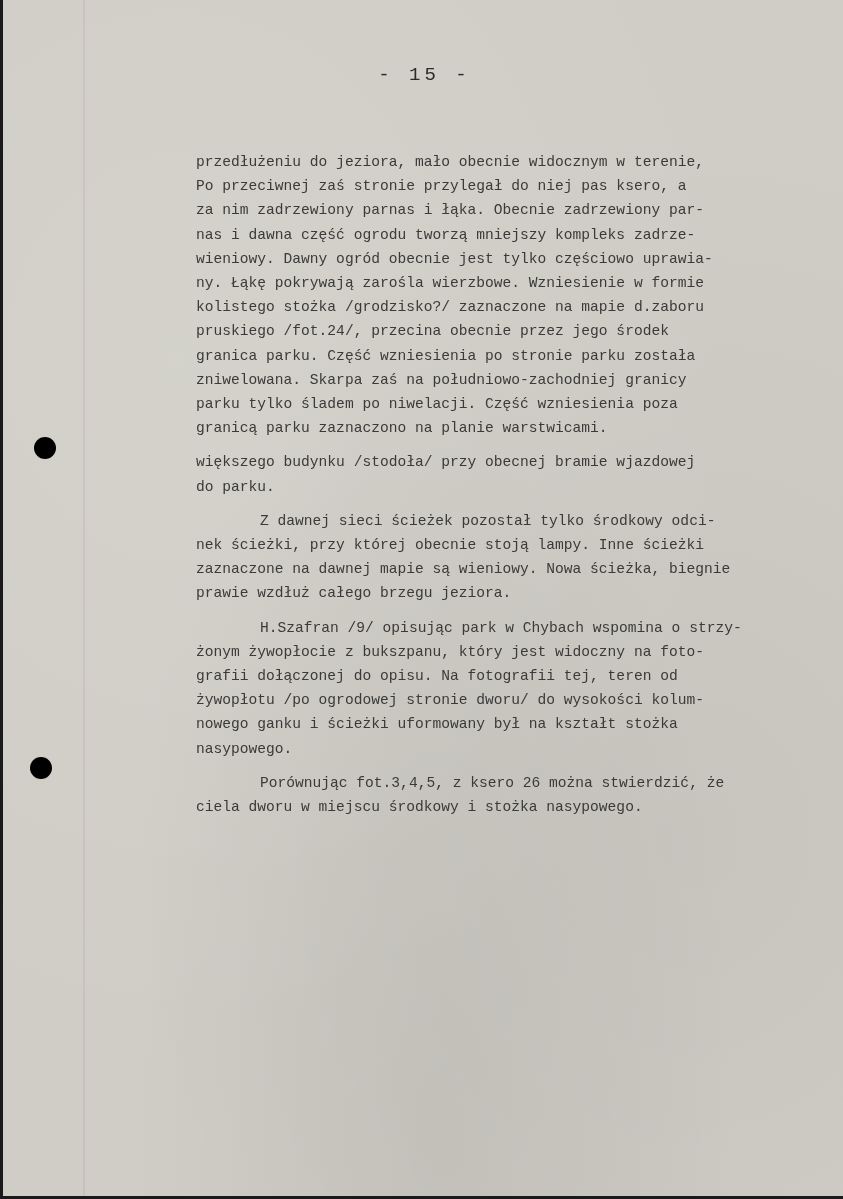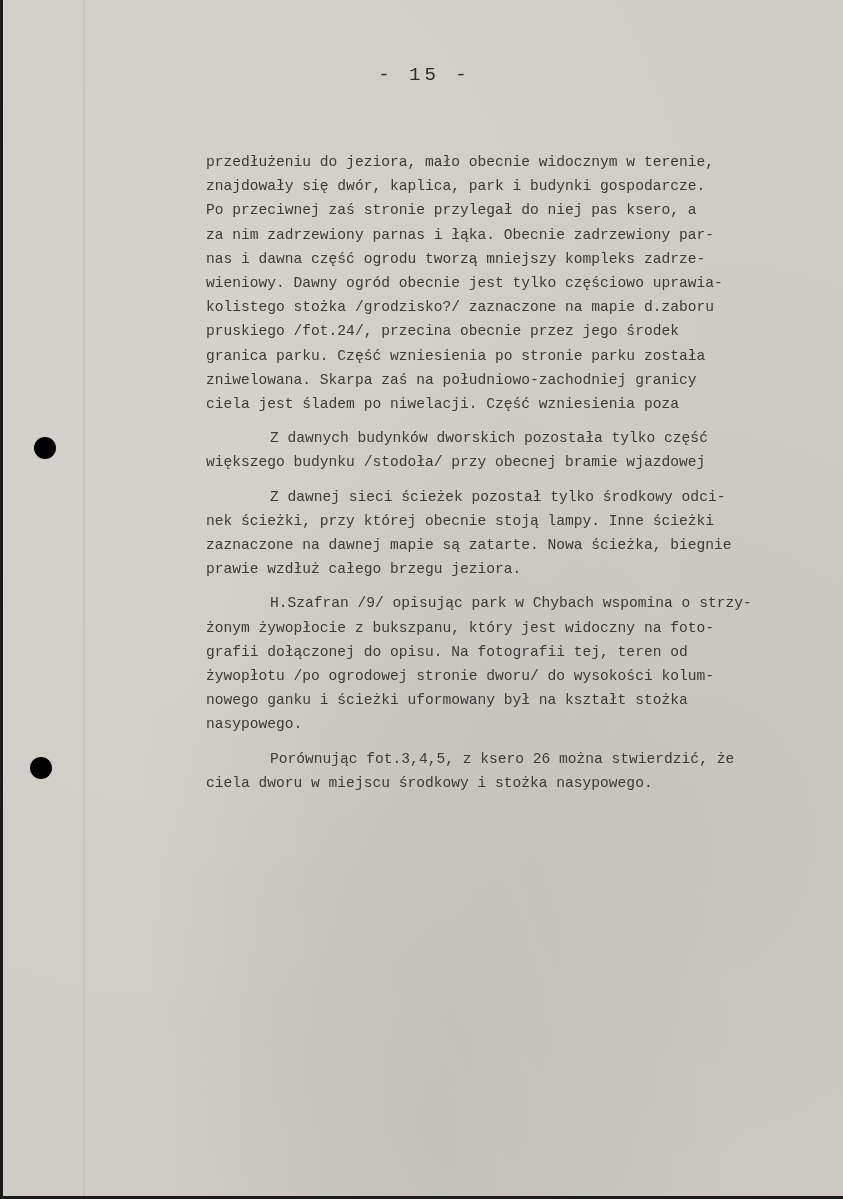--- a/index.html
+++ b/index.html
@@ -57,21 +57,21 @@
     position: absolute;
     left: 193px;
     top: 150px;
     width: 640px;
     color: #3a3a38;
     font-size: 14.6px;
     line-height: 24.2px;
     font-family: "Liberation Mono", "DejaVu Sans Mono", monospace;
   }
   .para {
-    margin: 0 0 10px 10px;
+    margin: 0 0 10px 0;
   }
   .line {
     display: block;
     white-space: pre;
   }
   .indent {
     padding-left: 64px;
   }
 </style>
 </head>
@@ -80,41 +80,42 @@
 <div class="page">
   <div class="fold-line"></div>
   <div class="punch-hole" style="left:31px; top:437px;"></div>
   <div class="punch-hole" style="left:27px; top:757px;"></div>
 
   <div class="page-number">- 15 -</div>
 
   <div class="body-text">
     <div class="para">
       <span class="line">przedłużeniu do jeziora, mało obecnie widocznym w terenie,</span>
-      <span class="line">znajdowały się dwór, kaplica, park i budynki gospodarcze.</span>
       <span class="line">Po przeciwnej zaś stronie przylegał do niej pas ksero, a</span>
       <span class="line">za nim zadrzewiony parnas i łąka. Obecnie zadrzewiony par-</span>
       <span class="line">nas i dawna część ogrodu tworzą mniejszy kompleks zadrze-</span>
       <span class="line">wieniowy. Dawny ogród obecnie jest tylko częściowo uprawia-</span>
+      <span class="line">ny. Łąkę pokrywają zarośla wierzbowe. Wzniesienie w formie</span>
       <span class="line">kolistego stożka /grodzisko?/ zaznaczone na mapie d.zaboru</span>
       <span class="line">pruskiego /fot.24/, przecina obecnie przez jego środek</span>
       <span class="line">granica parku. Część wzniesienia po stronie parku została</span>
       <span class="line">zniwelowana. Skarpa zaś na południowo-zachodniej granicy</span>
-      <span class="line">ciela jest śladem po niwelacji. Część wzniesienia poza</span>
+      <span class="line">parku tylko śladem po niwelacji. Część wzniesienia poza</span>
+      <span class="line">granicą parku zaznaczono na planie warstwicami.</span>
     </div>
 
     <div class="para">
-      <span class="line indent">Z dawnych budynków dworskich pozostała tylko część</span>
       <span class="line">większego budynku /stodoła/ przy obecnej bramie wjazdowej</span>
+      <span class="line">do parku.</span>
     </div>
 
     <div class="para">
       <span class="line indent">Z dawnej sieci ścieżek pozostał tylko środkowy odci-</span>
       <span class="line">nek ścieżki, przy której obecnie stoją lampy. Inne ścieżki</span>
-      <span class="line">zaznaczone na dawnej mapie są zatarte. Nowa ścieżka, biegnie</span>
+      <span class="line">zaznaczone na dawnej mapie są wieniowy. Nowa ścieżka, biegnie</span>
       <span class="line">prawie wzdłuż całego brzegu jeziora.</span>
     </div>
 
     <div class="para">
       <span class="line indent">H.Szafran /9/ opisując park w Chybach wspomina o strzy-</span>
       <span class="line">żonym żywopłocie z bukszpanu, który jest widoczny na foto-</span>
       <span class="line">grafii dołączonej do opisu. Na fotografii tej, teren od</span>
       <span class="line">żywopłotu /po ogrodowej stronie dworu/ do wysokości kolum-</span>
       <span class="line">nowego ganku i ścieżki uformowany był na kształt stożka</span>
       <span class="line">nasypowego.</span>

